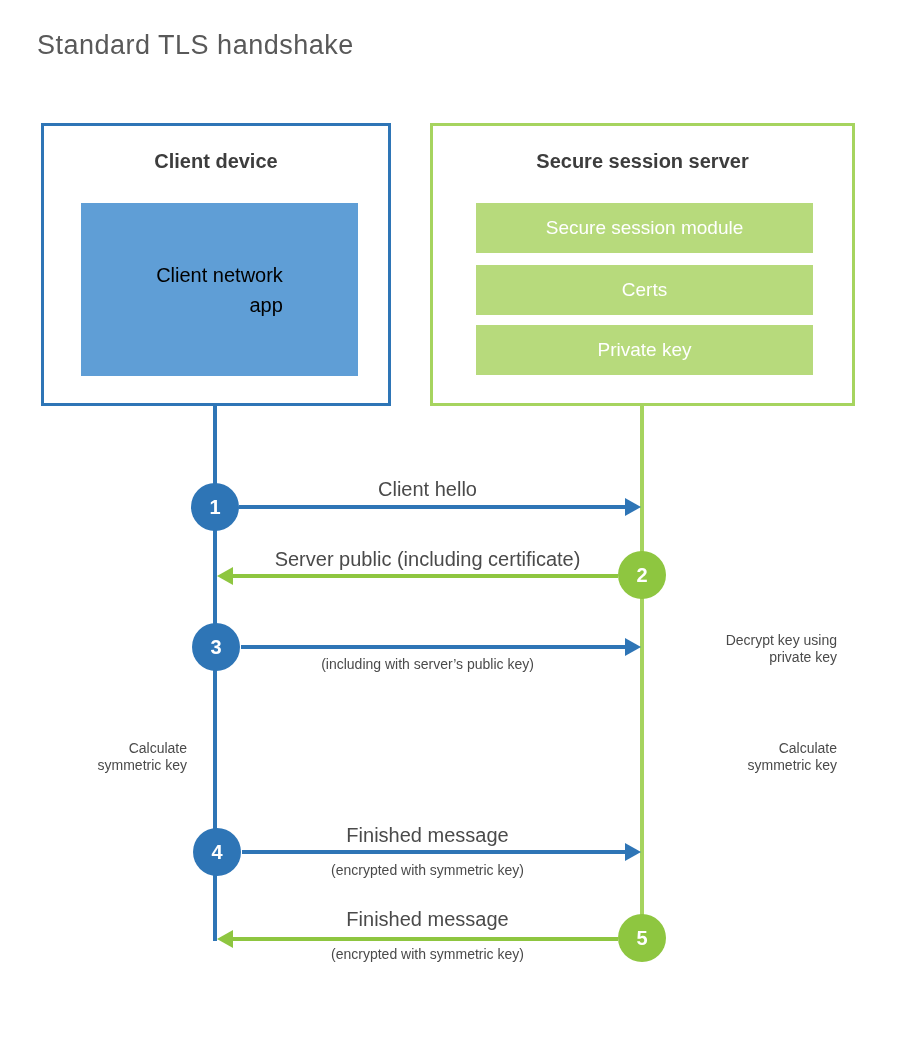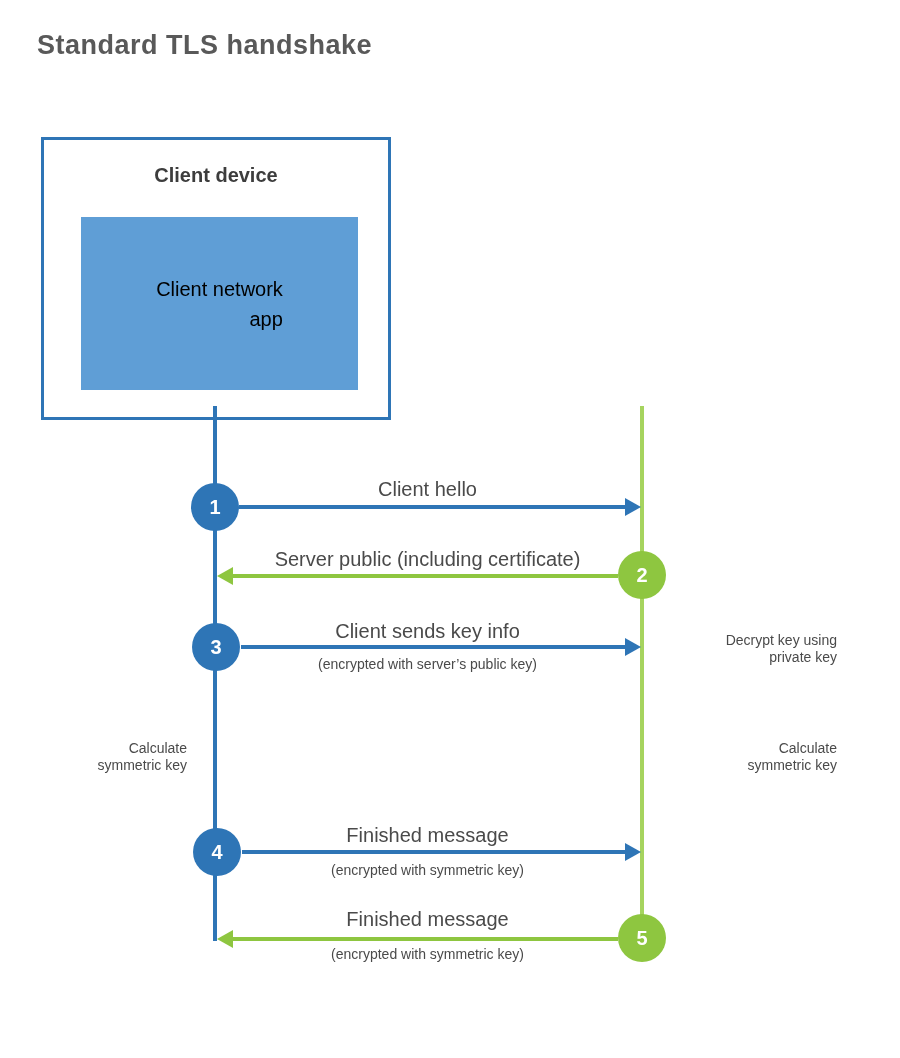--- a/index.html
+++ b/index.html
@@ -9,28 +9,28 @@
     position: relative;
     width: 900px;
     height: 1058px;
     background: #ffffff;
     overflow: hidden;
   }
   .page-title {
     position: absolute;
     left: 37px; top: 30px;
     font-size: 27px;
-    font-weight: 700;
+    font-weight: 400;
     color: #595959;
     letter-spacing: 0.5px;
   }
   
   .actor-box {
     position: absolute;
-    top: 137px;
+    top: 123px;
     height: 283px;
     background: #ffffff;
     border: 3px solid;
   }
   .client-box { left: 41px; width: 350px; border-color: #2e75b6; }
   .server-box { left: 430px; width: 425px; border-color: #a6d45f; }
   .actor-title {
     position: absolute;
     left: 0; right: 0; top: 24px;
     text-align: center;
@@ -123,36 +123,41 @@
 <div class="canvas">
 
   <div class="page-title">Standard TLS handshake</div>
 
   <div class="actor-box client-box">
     <div class="actor-title">Client device</div>
     <div class="client-app">Client network
 app</div>
   </div>
 
+  <div class="actor-box server-box">
+    <div class="actor-title">Secure session server</div>
+    <div class="server-bar bar-0">Secure session module</div>
+    <div class="server-bar bar-1">Certs</div>
+    <div class="server-bar bar-2">Private key</div>
+  </div>
 
   <div class="lifeline client-line"></div>
   <div class="lifeline server-line"></div>
 
   <div class="msg-label" style="top:478px;">Client hello</div>
   <div class="arrow-line arrow-blue" style="left:239px; top:505px; width:386px;"></div>
   <div class="arrow-head head-right" style="left:625px; top:498px;"></div>
   <div class="badge badge-blue" style="left:191px; top:483px;">1</div>
 
   <div class="msg-label" style="top:548px;">Server public (including certificate)</div>
   <div class="arrow-line arrow-green" style="left:233px; top:574px; width:385px;"></div>
   <div class="arrow-head head-left" style="left:217px; top:567px;"></div>
   <div class="badge badge-green" style="left:618px; top:551px;">2</div>
 
-  <div class="msg-label" style="top:620px;">Client sends key info</div>
-  <div class="msg-sub" style="top:656px;">(encrypted with server’s public key)</div>
+  <div class="msg-sub" style="top:656px;">(including with server’s public key)</div>
   <div class="arrow-line arrow-blue" style="left:241px; top:645px; width:384px;"></div>
   <div class="arrow-head head-right" style="left:625px; top:638px;"></div>
   <div class="badge badge-blue" style="left:192px; top:623px;">3</div>
 
   <div class="side-note note-right" style="top:632px;">Decrypt key using
 private key</div>
   <div class="side-note note-left" style="top:740px;">Calculate
 symmetric key</div>
   <div class="side-note note-right" style="top:740px;">Calculate
 symmetric key</div>

